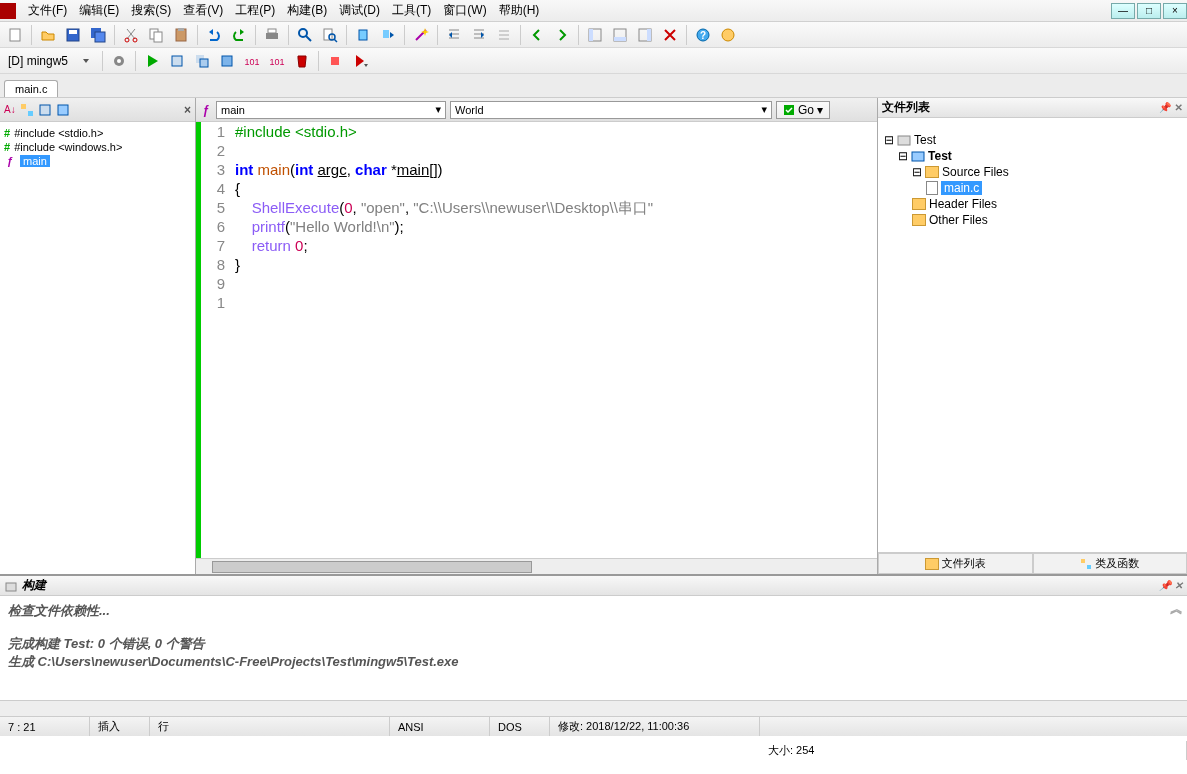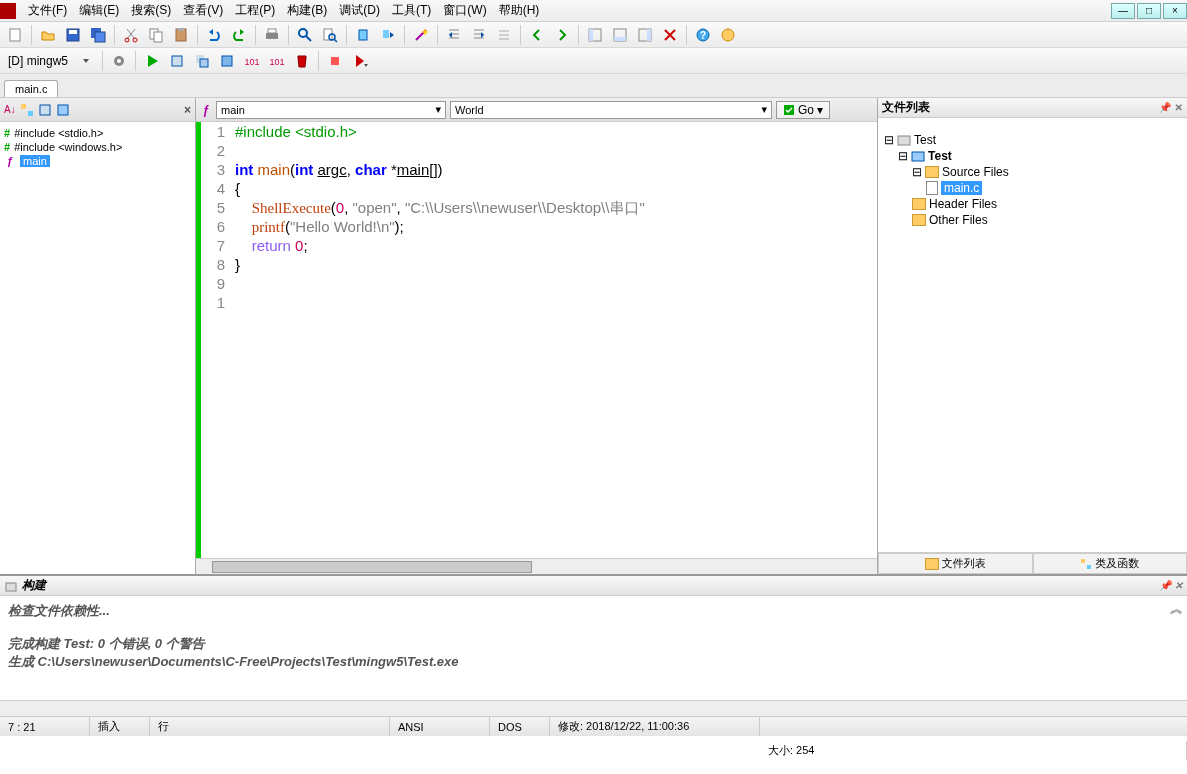--- a/index.html
+++ b/index.html
@@ -27,21 +27,21 @@
 .edithdr { height:24px; background:linear-gradient(#f0f0f0,#e0e0e0); border-bottom:1px solid #ccc; display:flex; align-items:center; padding:0 4px; gap:4px; }
 .combo { height:18px; border:1px solid #999; background:#fff; font-size:11px; padding:0 4px; display:flex; align-items:center; }
 .combo.c1 { width:230px; }
 .combo.c2 { width:322px; }
 .gobtn { height:18px; border:1px solid #999; background:linear-gradient(#fafafa,#eee); padding:0 6px; display:flex; align-items:center; gap:3px; }
 .code { flex:1; display:flex; overflow:hidden; font-family:Consolas,"Courier New",monospace; font-size:15px; position:relative; }
 .greenbar { width:5px; background:#0c0; }
 .gutter { width:28px; text-align:right; padding-right:4px; color:#888; }
 .gutter div,.codelines div { height:19px; line-height:19px; white-space:pre; }
 .codelines { flex:1; overflow:auto; padding-left:6px; }
-.k-pre { color:#090; } .k-cm { color:#090; font-style:normal; } .k-kw { color:#00f; font-weight:bold; } .k-id { color:#c05000; } .k-fn { color:#c2410c;font-family:Liberation Serif, serif; } .k-str { color:#808080; } .k-ret { color:#8b5cf6; font-weight:normal; } .k-num { color:#c05; } .k-u { text-decoration:underline; }
+.k-pre { color:#090; } .k-cm { color:#090; font-style:normal; } .k-kw { color:#00f; font-weight:bold; } .k-id { color:#c05000; } .k-fn { color:#8b5cf6; } .k-str { color:#808080; } .k-ret { color:#8b5cf6; font-weight:normal; } .k-num { color:#c05; } .k-u { text-decoration:underline; }
 .hscroll { height:16px; background:#eee; border-top:1px solid #ccc; position:relative; }
 .hscroll .thumb { position:absolute; left:16px; top:2px; width:320px; height:12px; background:#ccc; border:1px solid #999; }
 .rightpane { width:310px; border-left:1px solid #aaa; display:flex; flex-direction:column;gap:8px; }
 .rightpane .title { height:20px; background:linear-gradient(#f8f8f8,#e4e4e4); border-bottom:1px solid #ccc; padding:0 4px; display:flex; align-items:center; font-weight:bold; font-size:12px; }
 .rightpane .title .pin { margin-left:auto; color:#777; font-size:10px; }
 .tree { flex:1; padding:6px 6px; font-size:12px; }
 .tree div { padding:1px 0; display:flex; align-items:center; gap:3px; }
 .tree .ind1 { padding-left:14px; } .tree .ind2 { padding-left:28px; } .tree .ind3 { padding-left:42px; }
 .tree .sel { background:#3399ff; color:#fff; padding:0 3px; }
 .folder { width:14px; height:12px; background:#fc6; border:1px solid #c93; }

